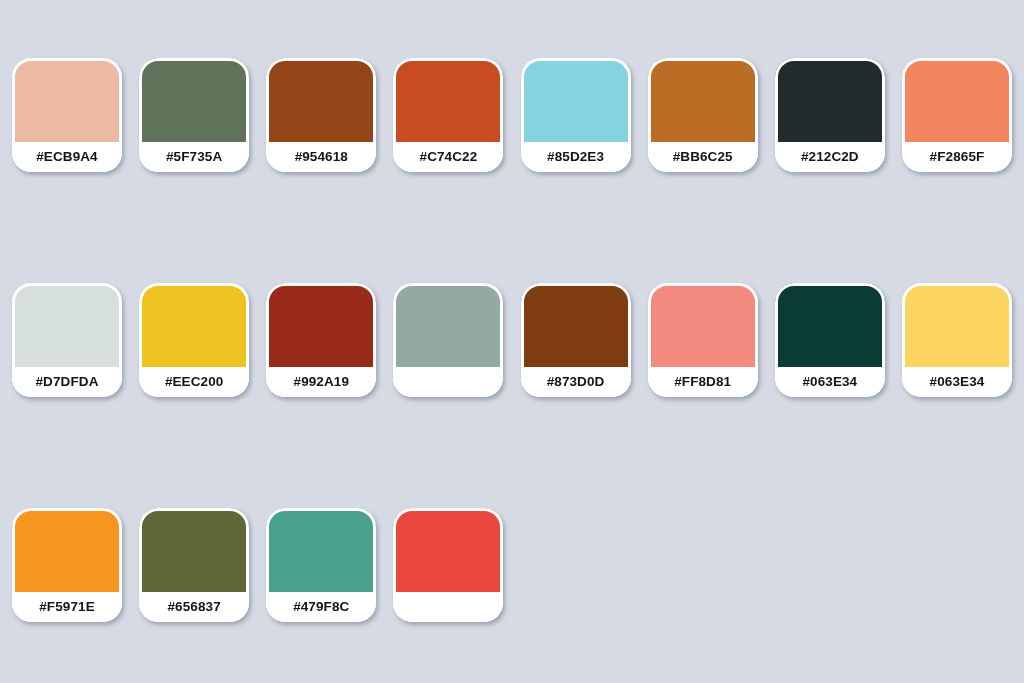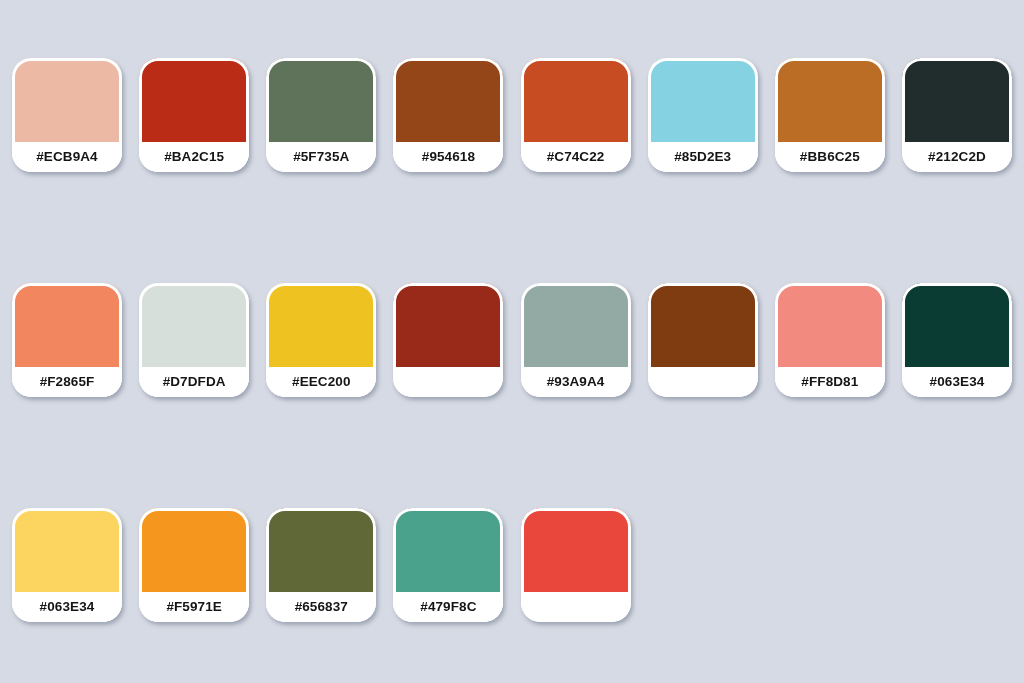--- a/index.html
+++ b/index.html
@@ -79,26 +79,20 @@
 <body>
 
 <main id="palette-grid">
     <div class="swatch-card">
       <div class="swatch-color" style="background: rgb(236, 185, 164);"></div>
       <div class="swatch-label-strip">
         <span class="swatch-label">#ECB9A4</span>
       </div>
     </div>
     <div class="swatch-card">
-      <div class="swatch-color" style="background: rgb(186, 44, 21);"></div>
-      <div class="swatch-label-strip">
-        <span class="swatch-label">#BA2C15</span>
-      </div>
-    </div>
-    <div class="swatch-card">
       <div class="swatch-color" style="background: rgb(95, 115, 90);"></div>
       <div class="swatch-label-strip">
         <span class="swatch-label">#5F735A</span>
       </div>
     </div>
     <div class="swatch-card">
       <div class="swatch-color" style="background: rgb(149, 70, 24);"></div>
       <div class="swatch-label-strip">
         <span class="swatch-label">#954618</span>
       </div>
@@ -140,29 +134,32 @@
       </div>
     </div>
     <div class="swatch-card">
       <div class="swatch-color" style="background: rgb(238, 194, 32);"></div>
       <div class="swatch-label-strip">
         <span class="swatch-label">#EEC200</span>
       </div>
     </div>
     <div class="swatch-card">
       <div class="swatch-color" style="background: rgb(153, 42, 25);"></div>
+      <div class="swatch-label-strip">
+        <span class="swatch-label">#992A19</span>
+      </div>
     </div>
     <div class="swatch-card">
       <div class="swatch-color" style="background: rgb(147, 169, 164);"></div>
-      <div class="swatch-label-strip">
-        <span class="swatch-label">#93A9A4</span>
-      </div>
     </div>
     <div class="swatch-card">
       <div class="swatch-color" style="background: rgb(126, 60, 16);"></div>
+      <div class="swatch-label-strip">
+        <span class="swatch-label">#873D0D</span>
+      </div>
     </div>
     <div class="swatch-card">
       <div class="swatch-color" style="background: rgb(242, 138, 128);"></div>
       <div class="swatch-label-strip">
         <span class="swatch-label">#FF8D81</span>
       </div>
     </div>
     <div class="swatch-card">
       <div class="swatch-color" style="background: rgb(10, 60, 51);"></div>
       <div class="swatch-label-strip">

